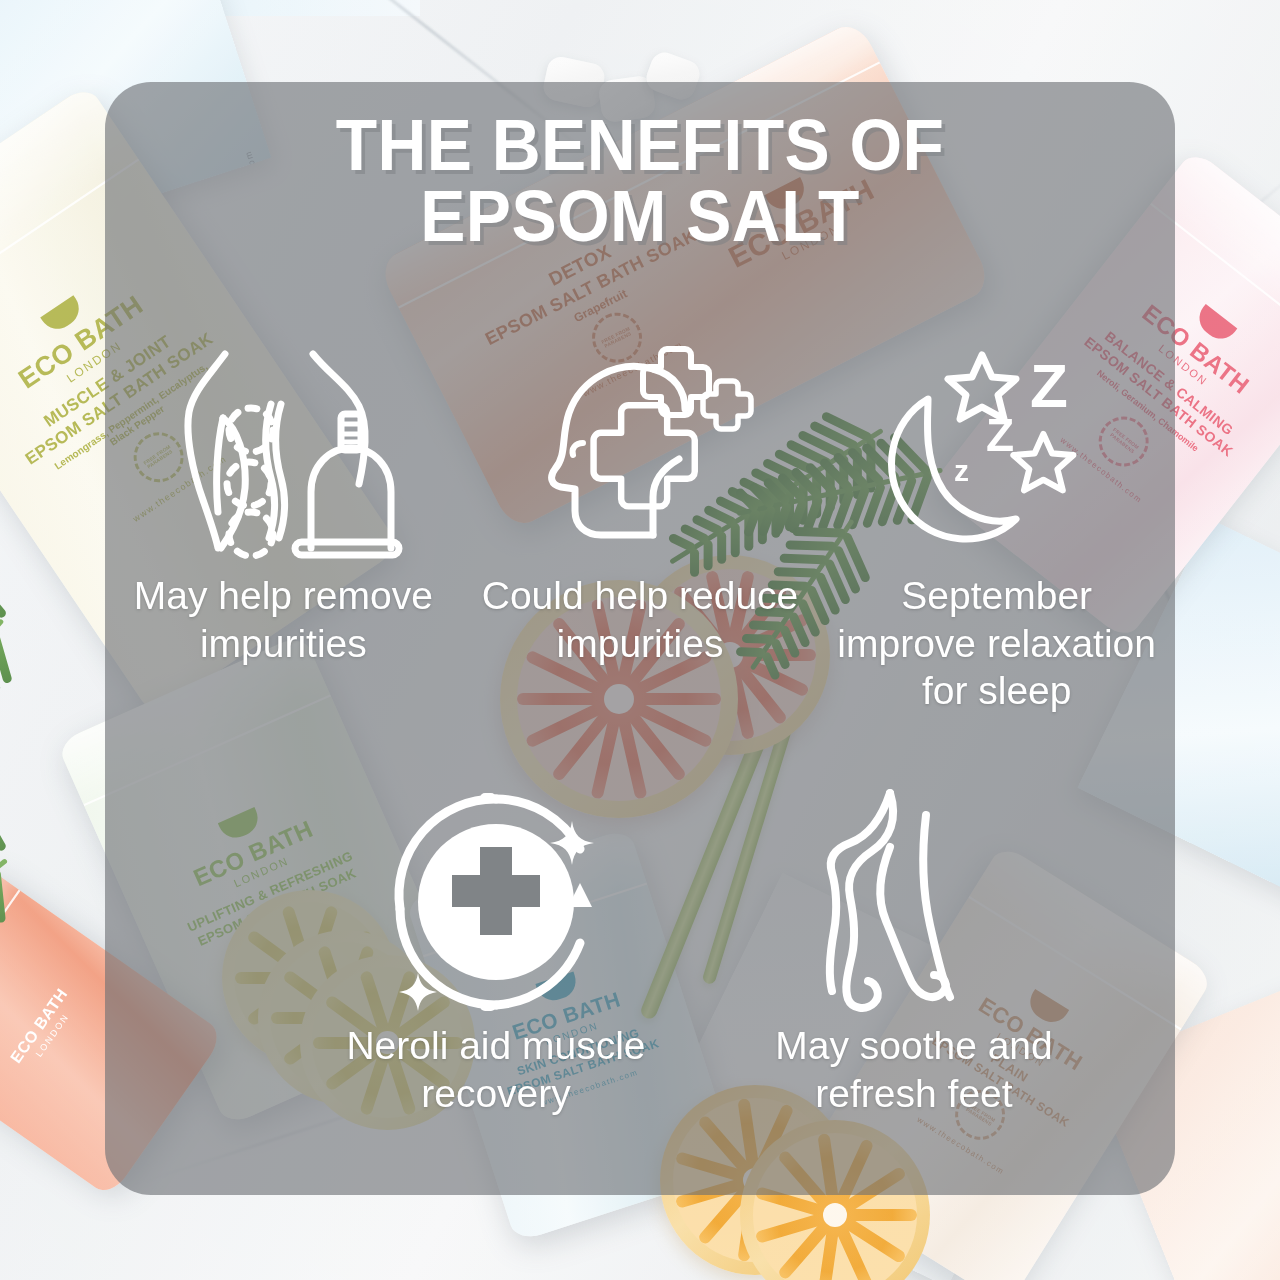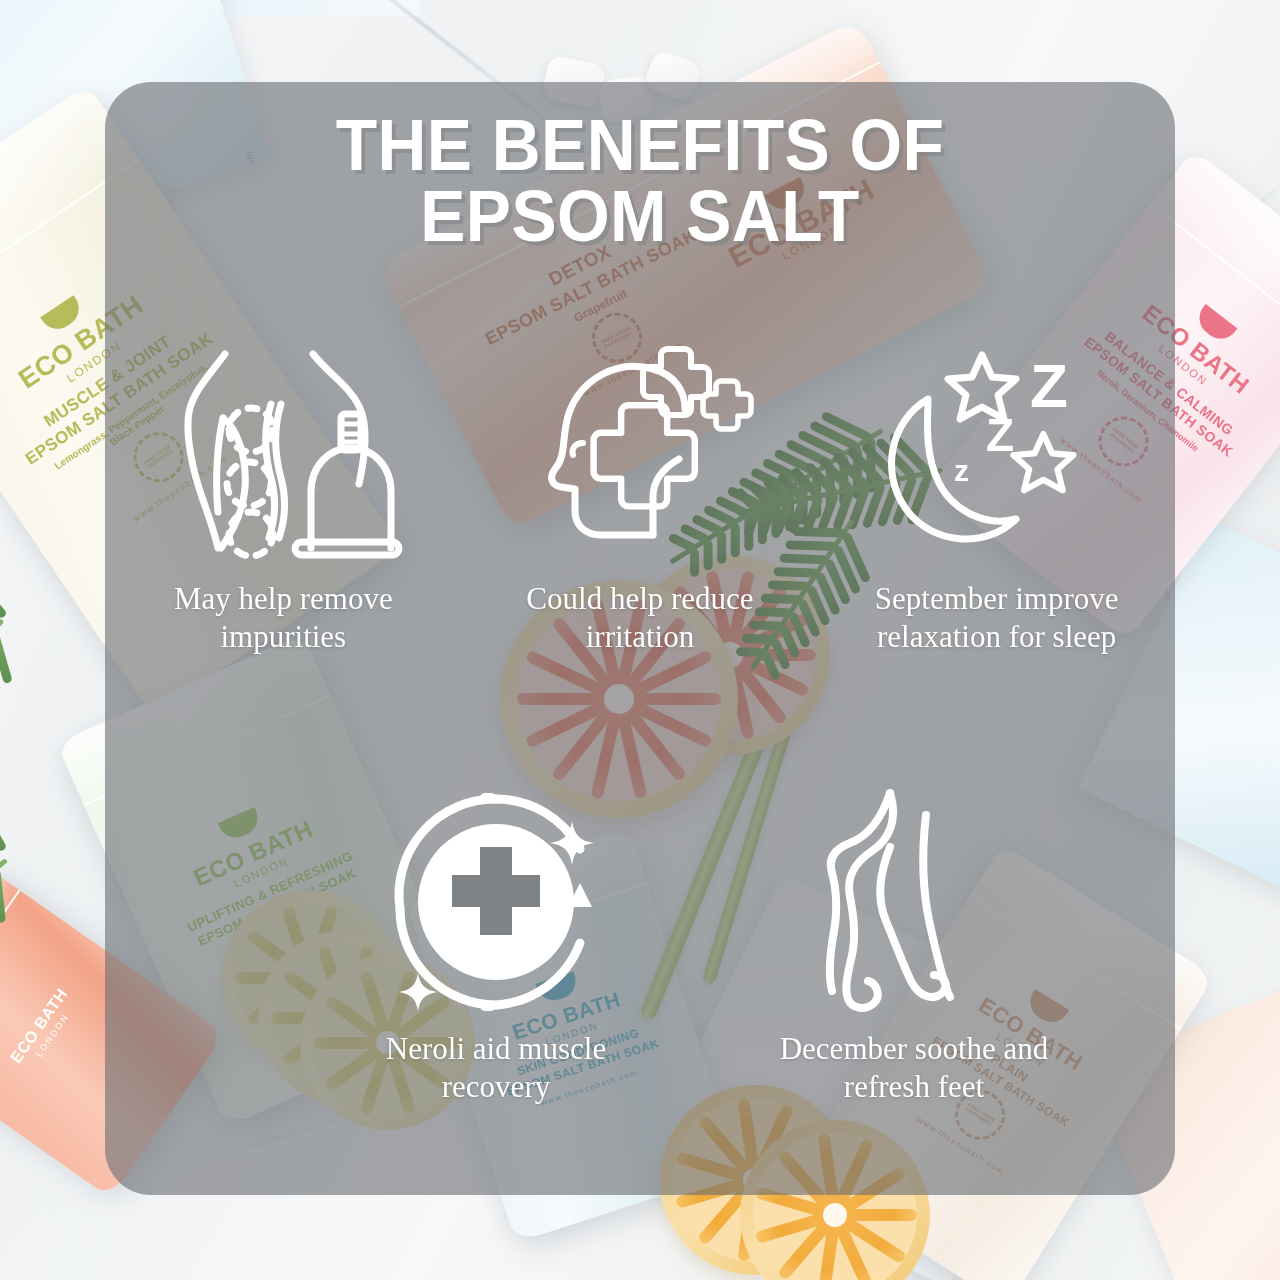--- a/index.html
+++ b/index.html
@@ -309,24 +309,23 @@
     flex-direction: column;
     align-items: center;
   }
   .icon-wrap {
     height: 240px;
     display: flex;
     align-items: center;
     justify-content: center;
   }
   .caption {
-    margin-top: 8px;
     text-align: center;
-    font-family: Liberation Serif, serif;
-    font-size: 31px;
+    font-family: Liberation Sans, sans-serif;
+    font-size: 39px;
     line-height: 1.22;
     font-weight: 400;
     color: #ffffff;
     max-width: 330px;
     text-shadow: 0 1px 3px rgba(60,62,64,.30);
   }
   #row-bottom .benefit { flex: 0 0 auto; }
   #row-bottom { justify-content: center; gap: 58px; padding-left: 130px; }
   #row-bottom .benefit { width: 360px; }
 
@@ -732,21 +731,21 @@
 
             <path d="M142 2 h18 a6 6 0 0 1 6 6 v12 h12 a6 6 0 0 1 6 6 v18 a6 6 0 0 1 -6 6 h-12 v12
                      a6 6 0 0 1 -6 6 h-18 a6 6 0 0 1 -6 -6 v-12 h-12 a6 6 0 0 1 -6 -6 v-18
                      a6 6 0 0 1 6 -6 h12 v-12 a6 6 0 0 1 6 -6 z" stroke-width="6"></path>
 
             <path d="M196 34 h12 a5 5 0 0 1 5 5 v8 h8 a5 5 0 0 1 5 5 v12 a5 5 0 0 1 -5 5 h-8 v8
                      a5 5 0 0 1 -5 5 h-12 a5 5 0 0 1 -5 -5 v-8 h-8 a5 5 0 0 1 -5 -5 v-12
                      a5 5 0 0 1 5 -5 h8 v-8 a5 5 0 0 1 5 -5 z" stroke-width="5.5"></path>
           </svg>
         </div>
-        <div class="caption">Could help reduce irritation</div>
+        <div class="caption">Could help reduce impurities</div>
       </div>
 
       <div class="benefit">
         <div class="icon-wrap">
           <svg width="230" height="210" viewBox="0 0 230 210" fill="none" stroke="#ffffff" stroke-width="7" stroke-linecap="round" stroke-linejoin="round">
 
             <path d="M46 52 C8 74 -2 126 24 162 C50 198 104 202 134 172
                      C104 180 70 164 56 134 C42 104 46 72 46 52 Z"></path>
 
             <path d="M92 8 L102 30 L126 32 L108 48 L114 72 L92 60 L70 72 L76 48 L58 32 L82 30 Z" transform="translate(8,0)"></path>
@@ -799,18 +798,18 @@
             <path d="M96 8 C104 34 96 54 78 66 C60 78 52 92 56 112 C60 132 62 152 58 170
                      C54 188 50 202 54 214 C58 224 72 226 80 218 C88 210 82 198 74 196"></path>
             <path d="M96 8 C86 38 72 52 56 58 C40 64 34 74 38 88 C42 102 44 124 40 146
                      C36 168 34 190 38 206"></path>
 
             <path d="M96 62 C86 88 82 112 92 136 C102 160 110 182 118 198
                      C126 212 140 216 148 208 C156 200 150 190 140 190"></path>
             <path d="M132 30 C128 64 128 104 136 140 C144 176 150 200 156 212"></path>
           </svg>
         </div>
-        <div class="caption">December soothe and refresh feet</div>
+        <div class="caption">May soothe and refresh feet</div>
       </div>
     </div>
 
   </div>
 </div>
 
 </body></html>

